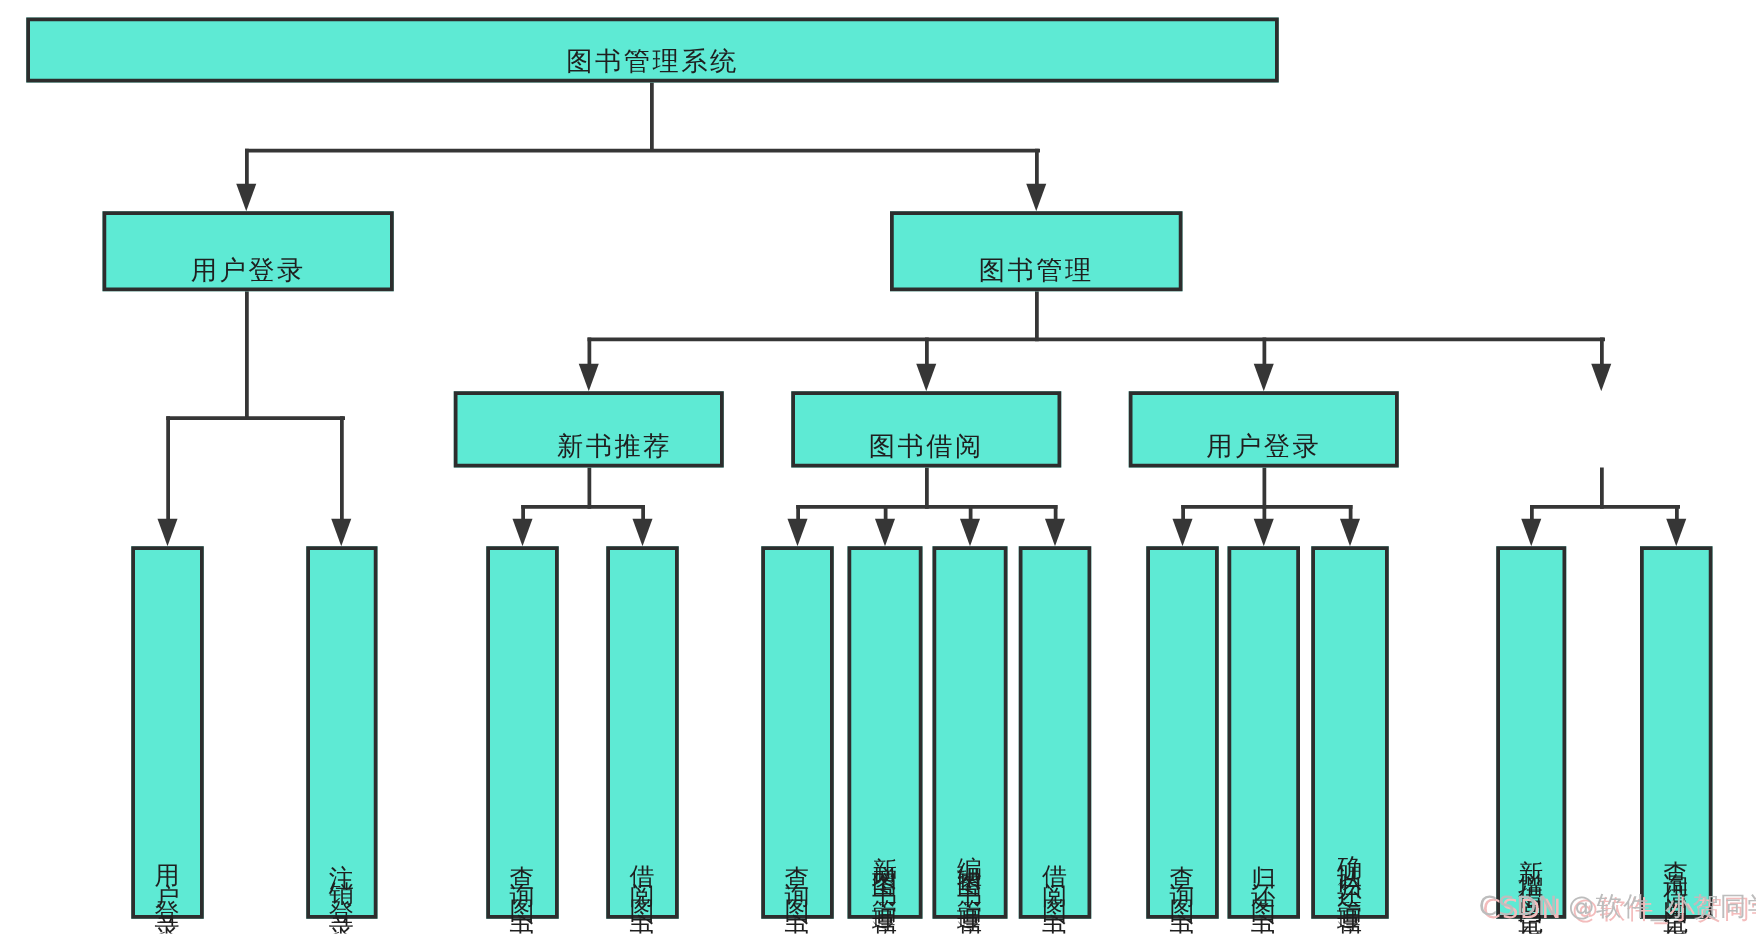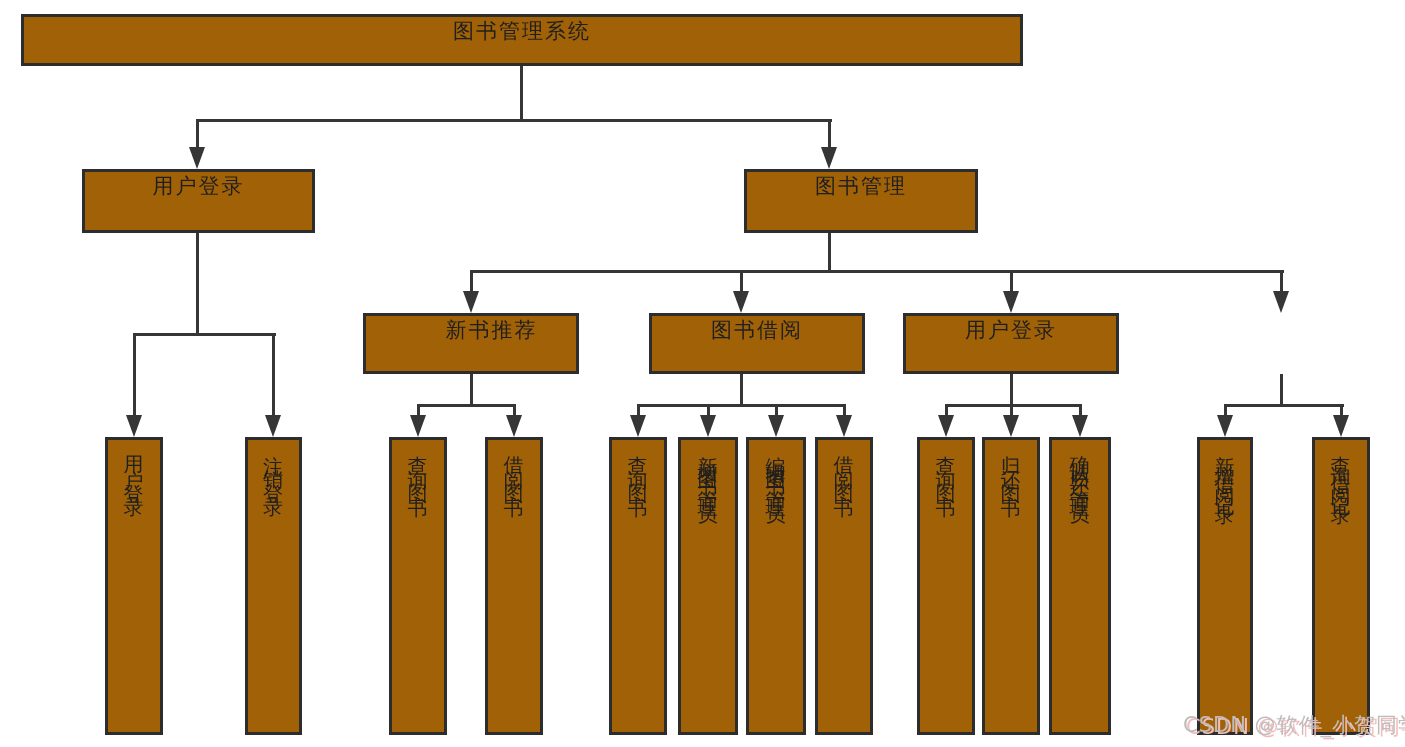--- a/index.html
+++ b/index.html
@@ -1,22 +1,22 @@
 <!DOCTYPE html>
 <html><head>
 <meta charset="utf-8">
 <style>
   html,body{margin:0;padding:0;background:#ffffff;}
   #canvas{
     position:relative;width:1405px;height:747px;background:#ffffff;overflow:hidden;
     font-family:"DejaVu Sans",sans-serif;color:#1f1f1f;
   }
   .box{
-    position:absolute;box-sizing:border-box;background:#a16207;
-    border:3px solid #2d2d2d;display:flex;align-items:flex-start;justify-content:center;
+    position:absolute;box-sizing:border-box;background:#5eead4;
+    border:3px solid #2d2d2d;display:flex;align-items:flex-end;justify-content:center;
     z-index:2;
   }
   .hlabel{font-size:21px;letter-spacing:2px;white-space:nowrap;color:#1f1f1f;}
   .vt{
     writing-mode:vertical-rl;text-orientation:upright;
     font-size:20px;letter-spacing:14px;color:#1f1f1f;line-height:1;
   }
   .vt-m{letter-spacing:10px;}
   .vt-l{letter-spacing:7px;}
   .ln{position:absolute;background:#363636;z-index:1;}
@@ -43,21 +43,21 @@
   <div class="ln" style="left:520px;top:66px;width:3px;height:54px;"></div>
   <div class="ln" style="left:196px;top:119px;width:636px;height:3px;"></div>
   <div class="ln" style="left:196px;top:119px;width:3px;height:33px;"></div>
   <div class="tri" style="left:189px;top:147px;"></div>
   <div class="ln" style="left:828px;top:119px;width:3px;height:33px;"></div>
   <div class="tri" style="left:821px;top:147px;"></div>
 
   <div class="box" style="left:82px;top:169px;width:233px;height:64px;">
     <span class="hlabel">用户登录</span>
   </div>
-  <div class="box" style="left:712px;top:169px;width:234px;height:64px;margin-left:32px;">
+  <div class="box" style="left:712px;top:169px;width:234px;height:64px;">
     <span class="hlabel">图书管理</span>
   </div>
 
   <div class="ln" style="left:196px;top:233px;width:3px;height:103px;"></div>
   <div class="ln" style="left:133px;top:333px;width:143px;height:3px;"></div>
   <div class="ln" style="left:133px;top:333px;width:3px;height:84px;"></div>
   <div class="tri" style="left:126px;top:415px;"></div>
   <div class="ln" style="left:272px;top:333px;width:3px;height:84px;"></div>
   <div class="tri" style="left:265px;top:415px;"></div>
 
@@ -68,21 +68,21 @@
   <div class="ln" style="left:740px;top:270px;width:3px;height:24px;"></div>
   <div class="tri" style="left:733px;top:291px;"></div>
   <div class="ln" style="left:1010px;top:270px;width:3px;height:24px;"></div>
   <div class="tri" style="left:1003px;top:291px;"></div>
   <div class="ln" style="left:1280px;top:270px;width:3px;height:24px;"></div>
   <div class="tri" style="left:1273px;top:291px;"></div>
 
   <div class="box" style="left:363px;top:313px;width:216px;height:61px;padding-left:41px;">
     <span class="hlabel">新书推荐</span>
   </div>
-  <div class="box" style="left:633px;top:313px;width:216px;height:61px;margin-left:16px;">
+  <div class="box" style="left:633px;top:313px;width:216px;height:61px;">
     <span class="hlabel">图书借阅</span>
   </div>
   <div class="box" style="left:903px;top:313px;width:216px;height:61px;">
     <span class="hlabel">用户登录</span>
   </div>
 
   <div class="ln" style="left:470px;top:374px;width:3px;height:33px;"></div>
   <div class="ln" style="left:417px;top:404px;width:99px;height:3px;"></div>
   <div class="ln" style="left:417px;top:404px;width:3px;height:15px;"></div>
   <div class="tri" style="left:410px;top:415px;"></div>

